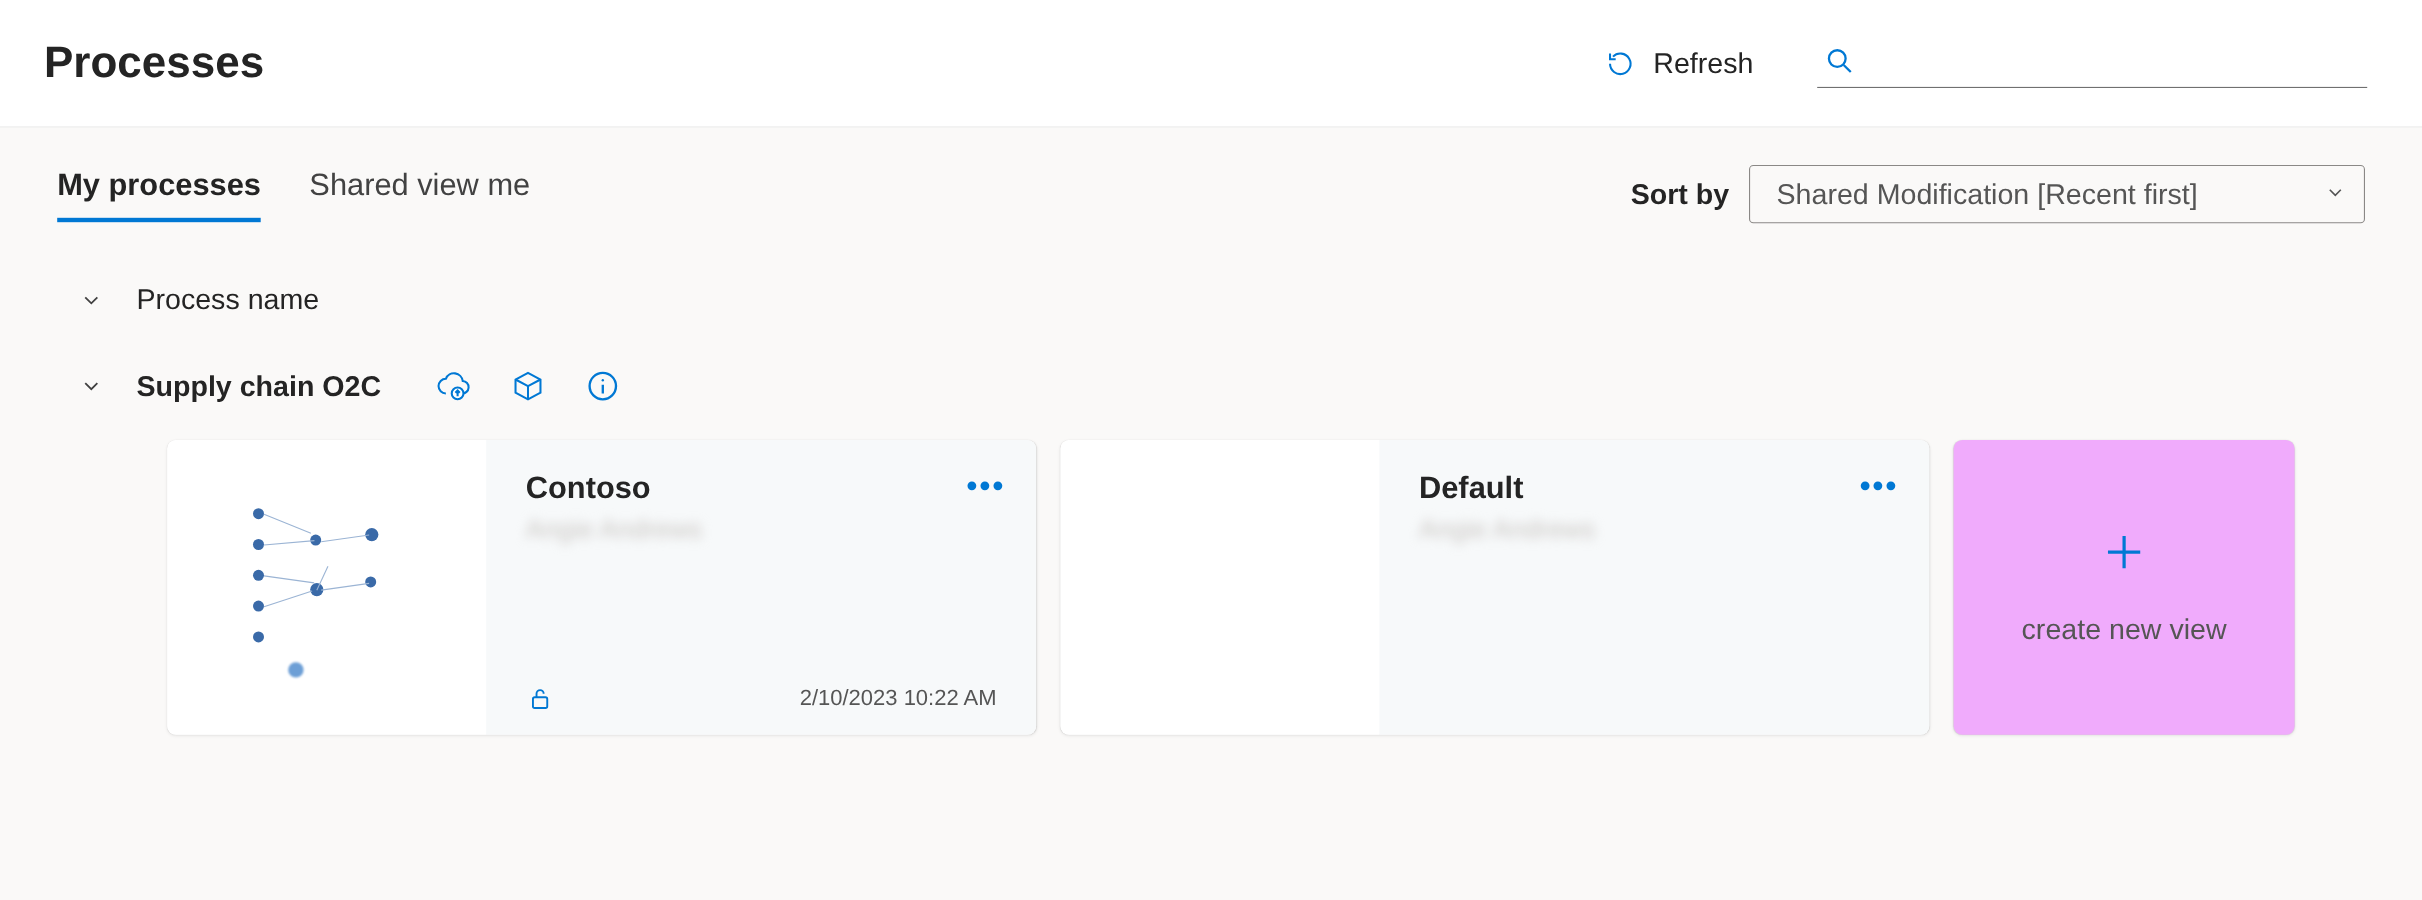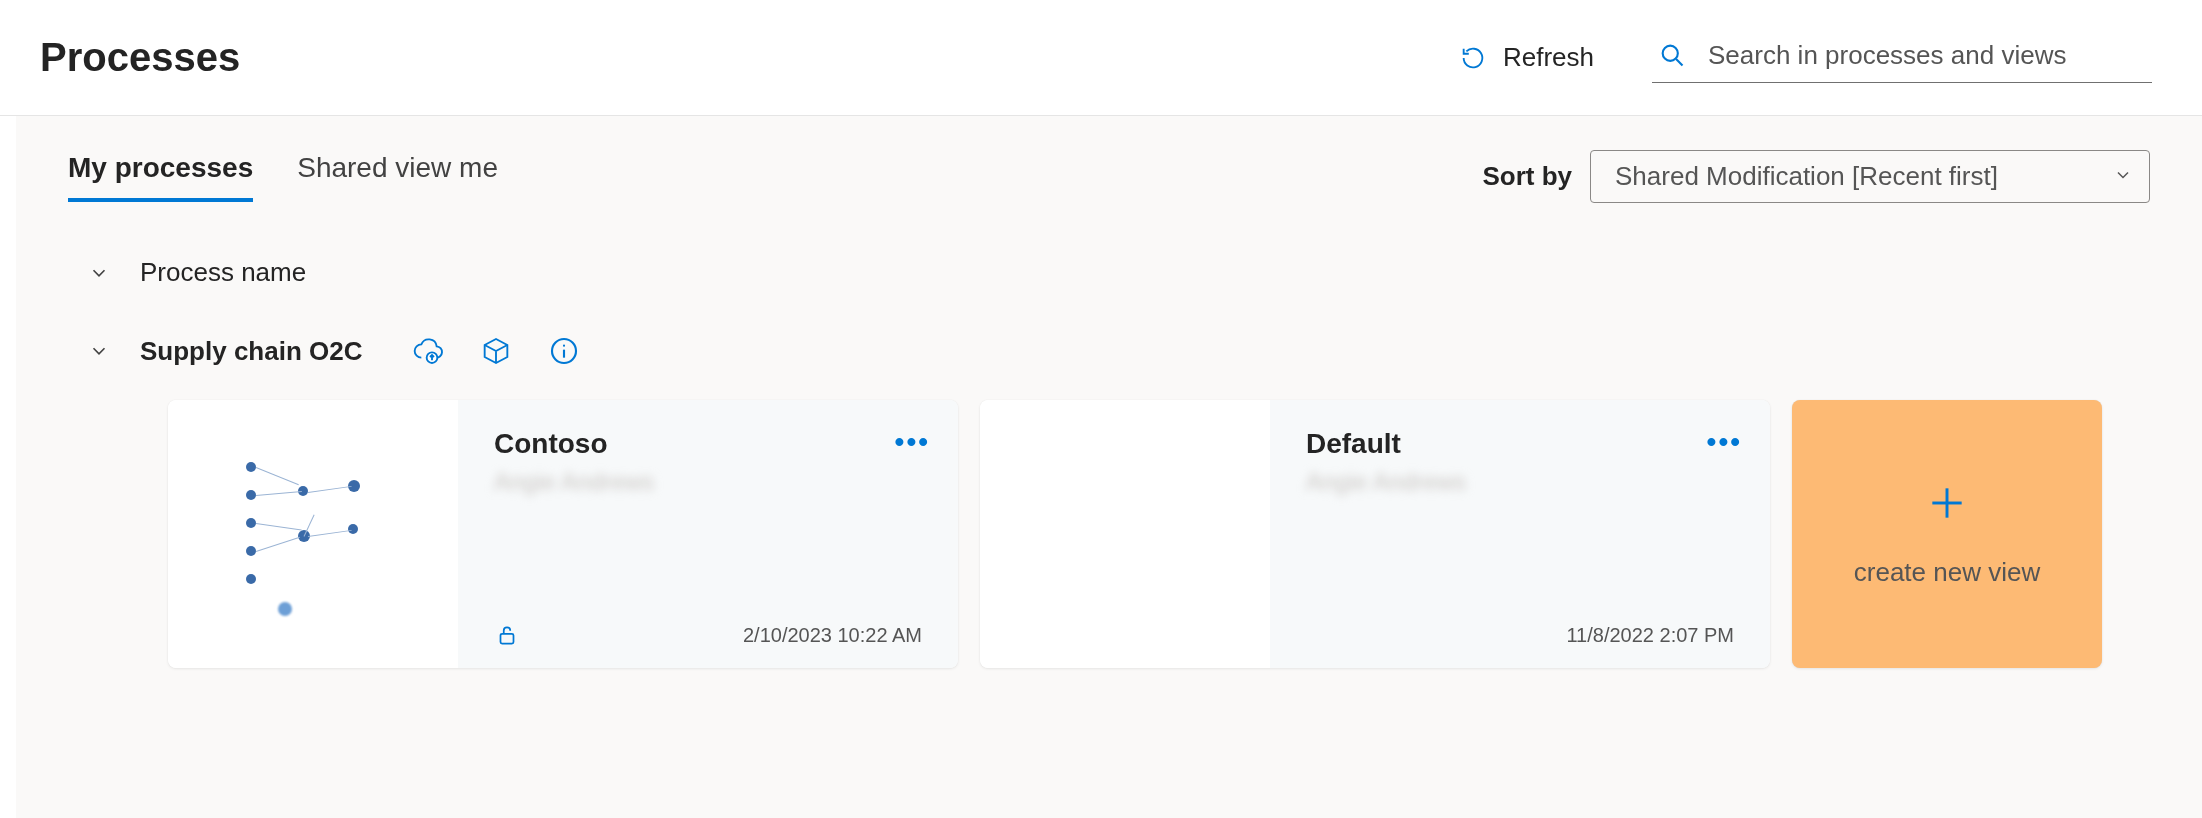--- a/index.html
+++ b/index.html
@@ -62,21 +62,20 @@
     color: #555;
     flex: 1;
   }
   .search-input::placeholder { color: #555; }
 
   
   .body {
     background: #faf9f8;
     padding: 34px 52px 40px 52px;
     height: calc(100% - 116px);
-    margin-left: 16px;
   }
 
   .tabs-row {
     display: flex;
     align-items: center;
     justify-content: space-between;
     margin-bottom: 40px;
   }
   .tabs { display: flex; gap: 44px; }
   .tab {
@@ -180,21 +179,21 @@
     font-weight: 600;
   }
 
   .thumb-diagram { position: relative; width: 210px; height: 200px; }
   .tn { position:absolute; border-radius:50%; background:#3a6aa8; }
   .tl { position:absolute; background:#9bb4d4; transform-origin: left center; height:1px;}
 
   .new-card {
     width: 310px;
     height: 268px;
-    background: #fdba74;
+    background: #f0abfc;
     border-radius: 8px;
     box-shadow: 0 1px 3px rgba(0,0,0,0.08), 0 0 1px rgba(0,0,0,0.1);
     display: flex;
     flex-direction: column;
     align-items: center;
     justify-content: center;
     gap: 28px;
     cursor: pointer;
   }
   .new-card .plus svg { width: 44px; height: 44px; }
@@ -215,21 +214,20 @@
       </span>
       <span>Refresh</span>
     </button>
     <div class="search-wrap">
       <span class="search-icon">
         <svg viewBox="0 0 24 24" fill="none" stroke="#0078d4" stroke-width="1.8">
           <circle cx="10.5" cy="10.5" r="6.5"></circle>
           <line x1="15.5" y1="15.5" x2="21" y2="21"></line>
         </svg>
       </span>
-      <input class="search-input" type="text" placeholder="Search in processes and views" style="">
     </div>
   </div>
 </div>
 
 <div class="body">
 
   <div class="tabs-row">
     <div class="tabs">
       <div class="tab active">My processes</div>
       <div class="tab">Shared view me</div>
@@ -327,24 +325,20 @@
         </div>
       </div>
     </div>
 
     <div class="card">
       <div class="card-thumb"></div>
       <div class="card-body">
         <span class="card-menu">•••</span>
         <div class="card-title">Default</div>
         <div class="card-author">Angie Andrews</div>
-        <div class="card-footer">
-          <span class="lock"></span>
-          <span class="card-date">11/8/2022 2:07 PM</span>
-        </div>
       </div>
     </div>
 
     <div class="new-card">
       <span class="plus">
         <svg viewBox="0 0 24 24" fill="none" stroke="#0078d4" stroke-width="1.6">
           <line x1="12" y1="4" x2="12" y2="20"></line>
           <line x1="4" y1="12" x2="20" y2="12"></line>
         </svg>
       </span>

